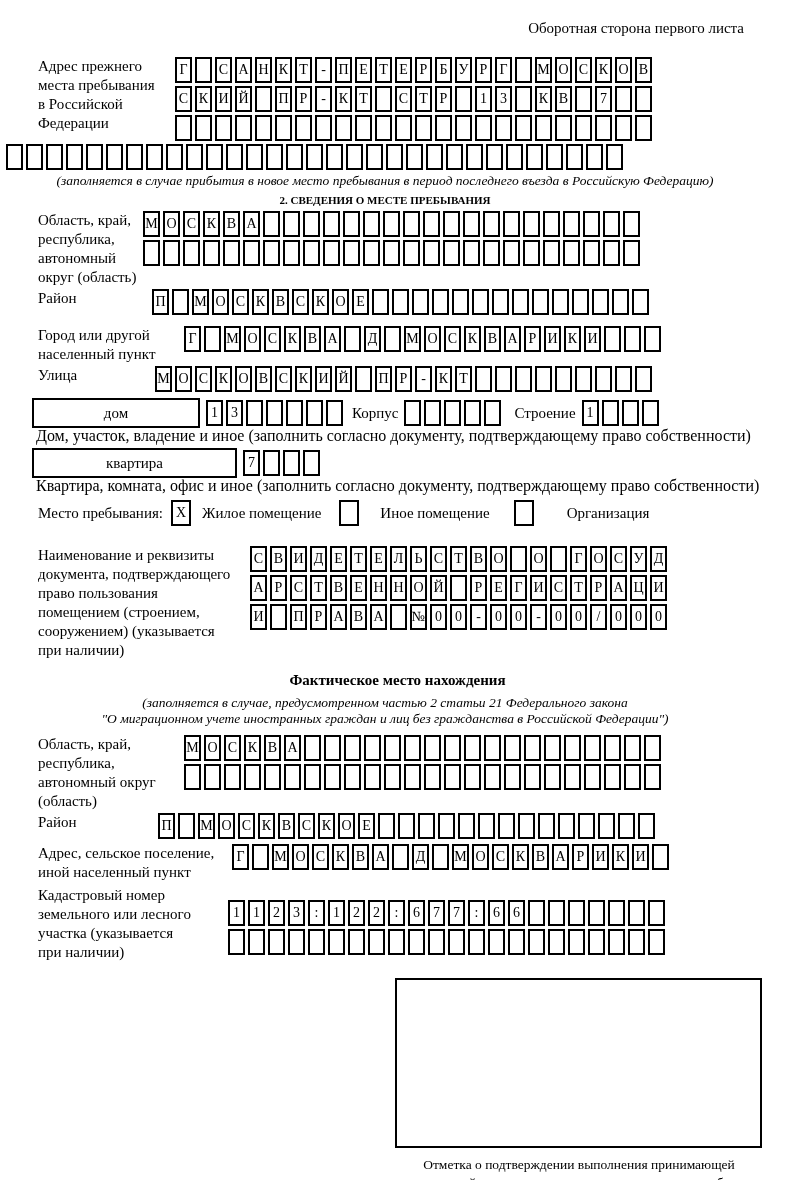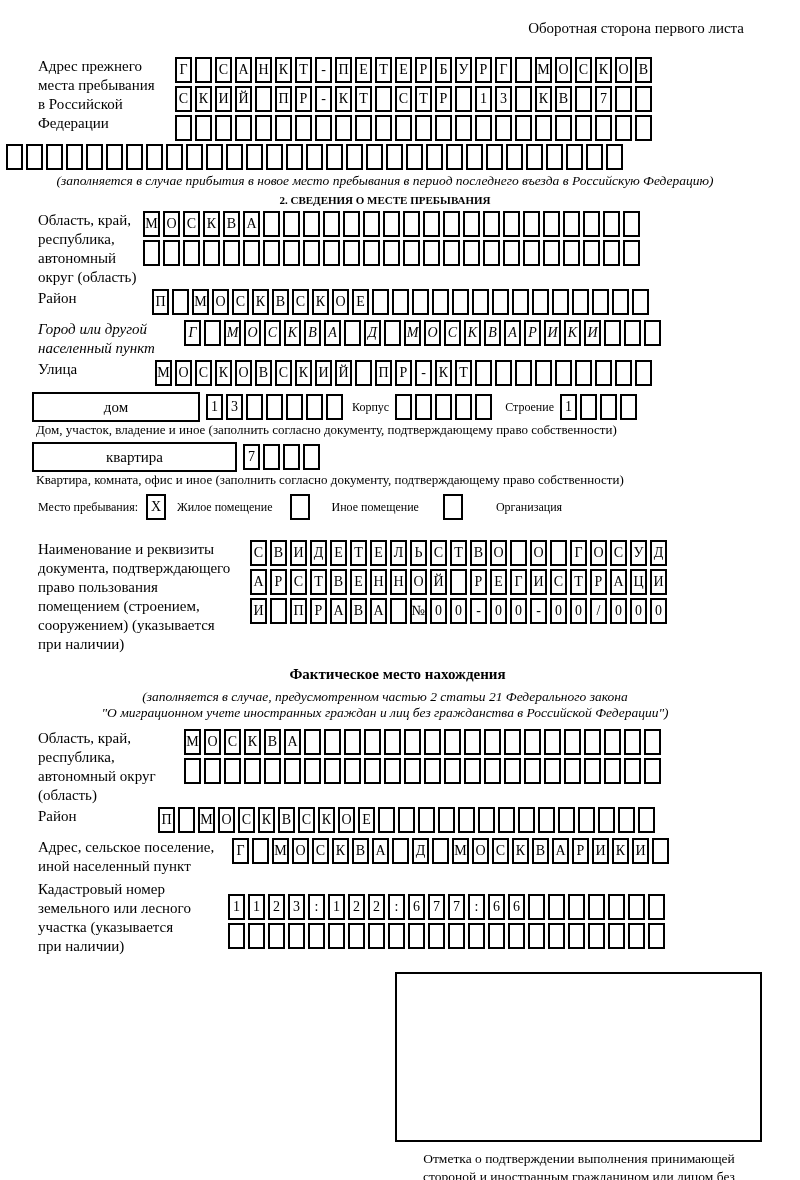--- a/index.html
+++ b/index.html
@@ -46,21 +46,21 @@
   }
   .checkbox-row .cell { width: 20px; }
   .caption {
     font-size: 13.5px;
     line-height: 16px;
     text-align: center;
     white-space: pre-line;
     font-style: italic;
   }
   .caption-left {
-    font-size: 13px;
+    font-size: 16px;
     line-height: 16px;
     margin-left: 36px;
   }
   .title2 {
     font-size: 11px;
     font-weight: bold;
     text-align: center;
     margin: 5px 30px 5px 0;
   }
   .subtitle {
@@ -73,21 +73,21 @@
   .wide-box {
     flex: none;
     border: 2px solid #000;
     height: 30px;
     display: flex;
     align-items: center;
     justify-content: center;
     font-size: 15px;
     background: #fff;
   }
-  .inline-lbl { font-size: 12px; flex: none; text-align: right; }
+  .inline-lbl { font-size: 15px; flex: none; text-align: right; }
   .stamp-box {
     margin-left: 395px;
     margin-top: 14px;
     width: 367px;
     height: 170px;
     border: 2px solid #000;
     background: #fff;
   }
   .stamp-caption {
     margin-left: 392px;
@@ -315,21 +315,21 @@
         <span class="cell"></span>
         <span class="cell"></span>
         <span class="cell"></span>
         <span class="cell"></span>
         <span class="cell"></span>
         <span class="cell"></span>
         <span class="cell"></span>
       </div>
   </div>
 
-  <div class="sect" style="margin-left:38px; margin-top:2px; height:38px;font-style:italic;">
+  <div class="sect" style="margin-left:38px; margin-top:8px; height:38px;">
     <div class="label" style="width:146px;">Город или другой
 населенный пункт</div>
     <div class="boxrow">
         <span class="cell">Г</span>
         <span class="cell"></span>
         <span class="cell">М</span>
         <span class="cell">О</span>
         <span class="cell">С</span>
         <span class="cell">К</span>
         <span class="cell">В</span>

